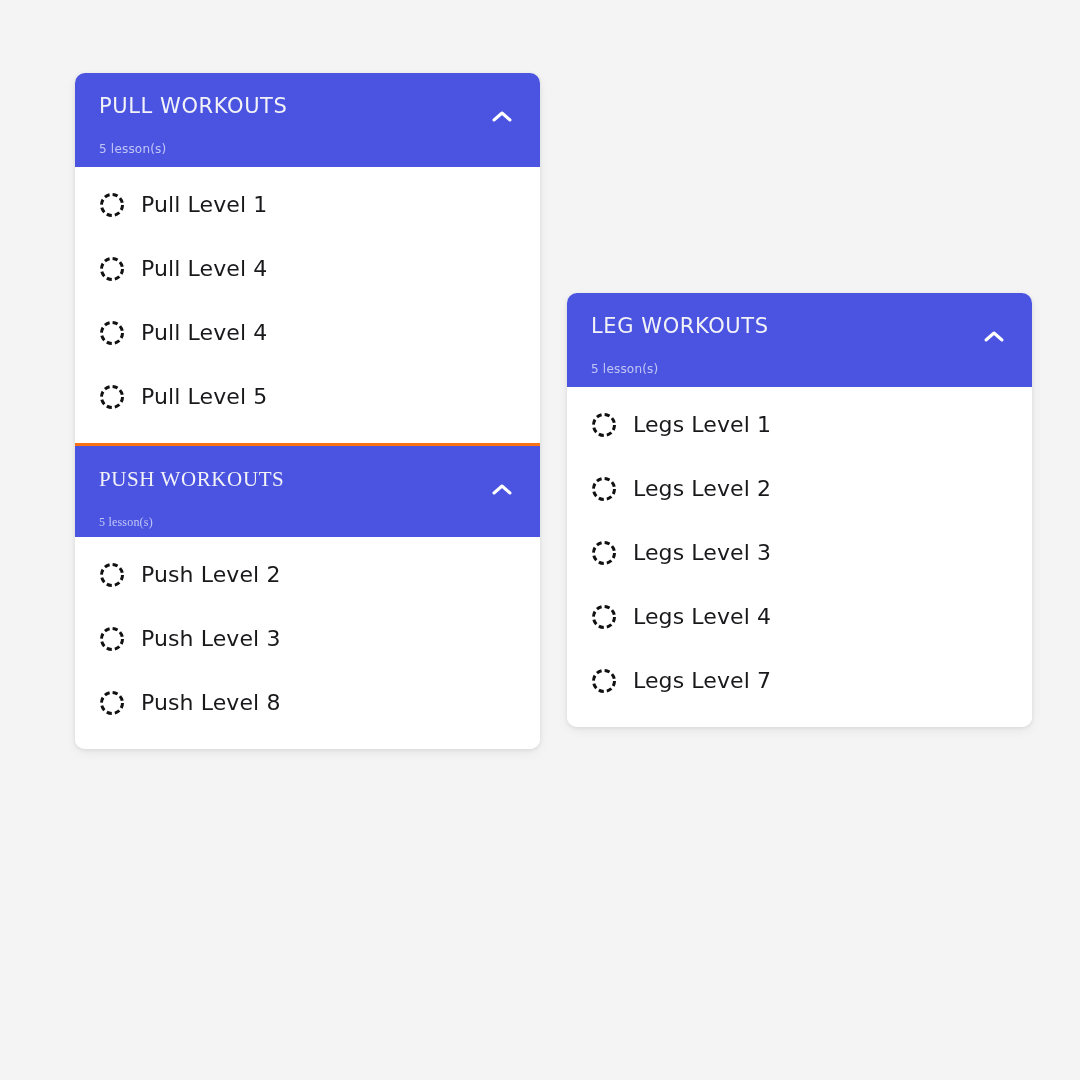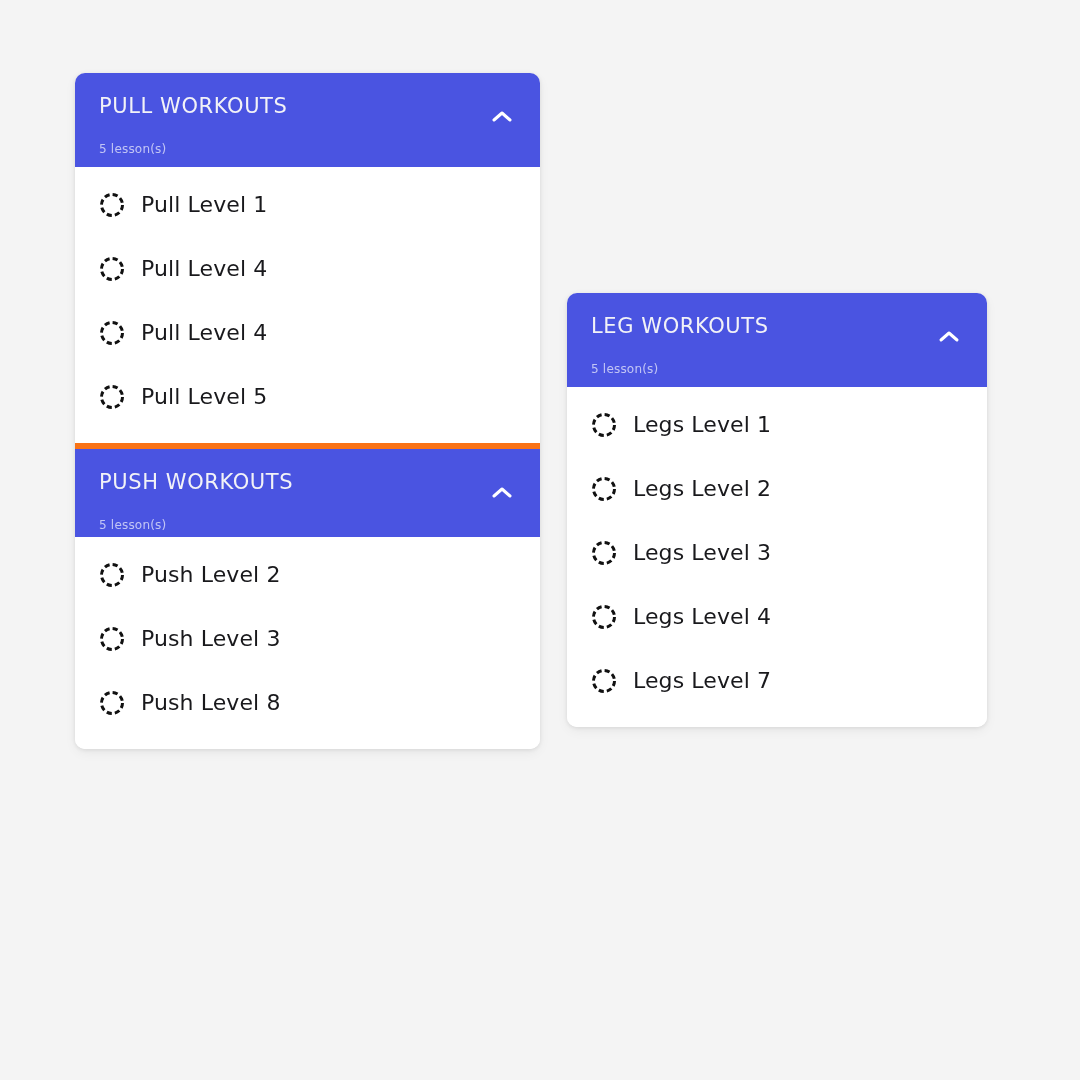--- a/index.html
+++ b/index.html
@@ -30,34 +30,35 @@
     box-shadow: 0 1px 4px rgba(0,0,0,0.09), 0 4px 12px rgba(0,0,0,0.05);
   }
   #card-workouts-left {
     left: 75px;
     top: 73px;
     width: 465px;
   }
   #card-workouts-right {
     left: 567px;
     top: 293px;
-    width: 420px;
+    width: 465px;
   }
 
   
   .section-header {
     position: relative;
     background: #4a54e1;
     height: 94px;
     box-sizing: border-box;
     padding: 20px 24px 0 24px;
     cursor: pointer;
   }
   .section-header.has-divider {
-    border-top: 6px solid #f97316;
+    border-top: 3px solid #f97316;
+    font-family: Liberation Serif, serif;
   }
   .section-title {
     color: #f2f2f7;
     font-size: 21px;
     font-weight: 400;
     letter-spacing: 0.6px;
     line-height: 26px;
     white-space: nowrap;
   }
   .section-subtitle {

